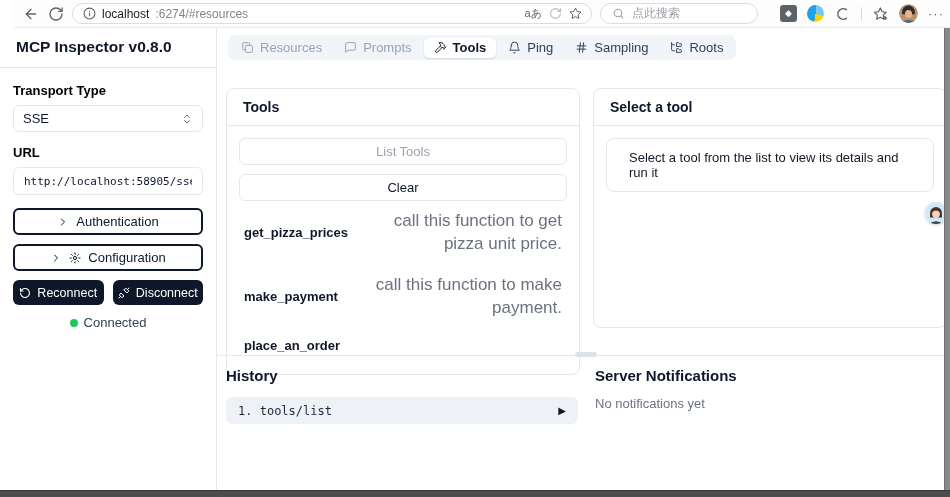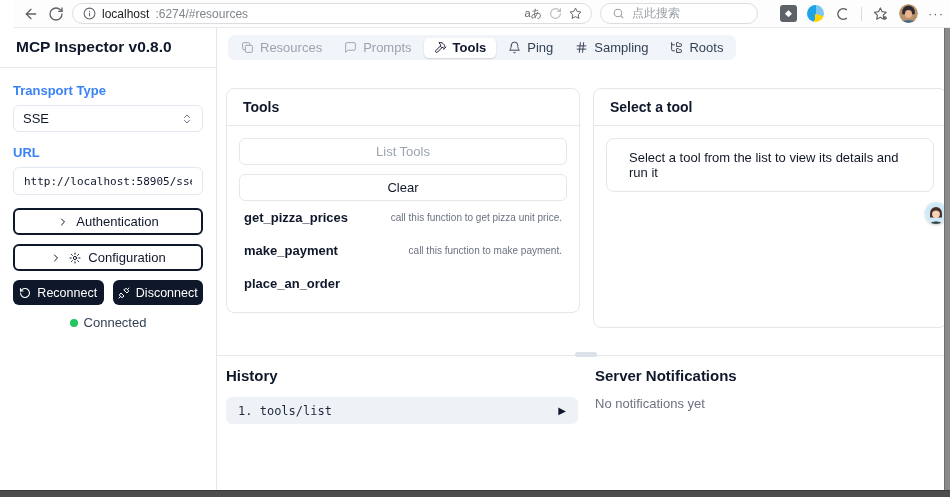--- a/index.html
+++ b/index.html
@@ -32,21 +32,21 @@
   .more-dots { font-size:13px; color:#5f6368; letter-spacing:1px; }
 
   
   .page { position:absolute; top:28px; left:0; width:950px; height:462px; background:#fff; }
 
   
   .sidebar { position:absolute; top:0; left:0; width:217px; height:100%; background:#fff; border-right:1px solid #e5e7eb; }
   .sidebar-header { padding:10px 16px 11px; border-bottom:1px solid #e5e7eb; }
   .sidebar-title { font-size:15.5px; font-weight:700; color:#0f172a; }
   .sidebar-body { padding:15px 13px; }
-  .field-label { display:block; font-size:13px; font-weight:600; color:#3b82f6; }
+  .field-label { display:block; font-size:13px; font-weight:600; color:#000000; }
   .select-box { margin:7px 0 13px; height:27px; border:1px solid #e2e8f0; border-radius:6px; background:#fff;
     display:flex; align-items:center; justify-content:space-between; padding:0 9px; font-size:13px; color:#0f172a; cursor:pointer; }
   .text-input { margin:7px 0 13px; width:100%; height:28px; border:1px solid #e2e8f0; border-radius:6px; background:#fff;
     padding:0 10px; font-family:"DejaVu Sans Mono", monospace; font-size:11px; color:#0f172a; outline:none; }
   .expander-btn { width:100%; height:27px; border:2px solid #0f172a; border-radius:6px; background:#fff;
     display:flex; align-items:center; justify-content:center; gap:7px; font-size:13px; color:#0f172a; cursor:pointer; margin-bottom:9px; }
   .expander-btn svg { width:12px; height:12px; color:#0f172a; }
   .connect-row { display:flex; gap:9px; margin-top:2px; }
   .dark-btn { flex:1; height:25px; border:none; border-radius:6px; background:#0f172a; color:#fff;
     display:flex; align-items:center; justify-content:center; gap:6px; font-size:12.5px; cursor:pointer; }
@@ -68,21 +68,21 @@
   .card-tools { left:9px; top:60px; width:354px; }
   .card-select { left:376px; top:60px; width:354px; height:240px; }
   .card-header { padding:10px 16px; border-bottom:1px solid #e5e7eb; font-size:14px; font-weight:700; color:#0f172a; }
   .card-body { padding:12px; }
   .outline-btn { width:100%; height:27px; border:1px solid #e5e7eb; border-radius:6px; background:#fff;
     font-size:13px; color:#0f172a; cursor:pointer; font-family:inherit; }
   .outline-btn.disabled { color:#9ca3af; cursor:default; }
   .outline-btn.mt { margin-top:9px; }
   .tool-row { display:flex; align-items:center; justify-content:space-between; gap:14px; padding:9px 5px; cursor:pointer; }
   .tool-name { font-size:13px; font-weight:700; color:#0f172a; white-space:nowrap; }
-  .tool-desc { font-size:10px; color:#6b7280; text-align:right; line-height:1.35; max-width:232px; }
+  .tool-desc { font-size:17px; color:#6b7280; text-align:right; line-height:1.35; max-width:232px; }
   .alert-box { border:1px solid #e5e7eb; border-radius:8px; padding:11px 22px; font-size:13px; color:#111827; }
 
   .split-divider { position:absolute; left:0; right:0; top:327px; border-top:1px solid #e5e7eb; }
   .split-handle { position:absolute; left:358px; top:-4px; width:22px; height:5px; border-radius:3px; background:#dbe2ea; cursor:row-resize; }
 
   .history-sec { position:absolute; left:9px; top:339px; width:352px; }
   .section-title { font-size:15px; font-weight:700; color:#0f172a; }
   .history-row { margin-top:13px; height:27px; background:#eef2f7; border-radius:6px; display:flex; align-items:center;
     justify-content:space-between; padding:0 12px; cursor:pointer; }
   .history-text { font-family:"DejaVu Sans Mono", monospace; font-size:12px; color:#1e293b; }

